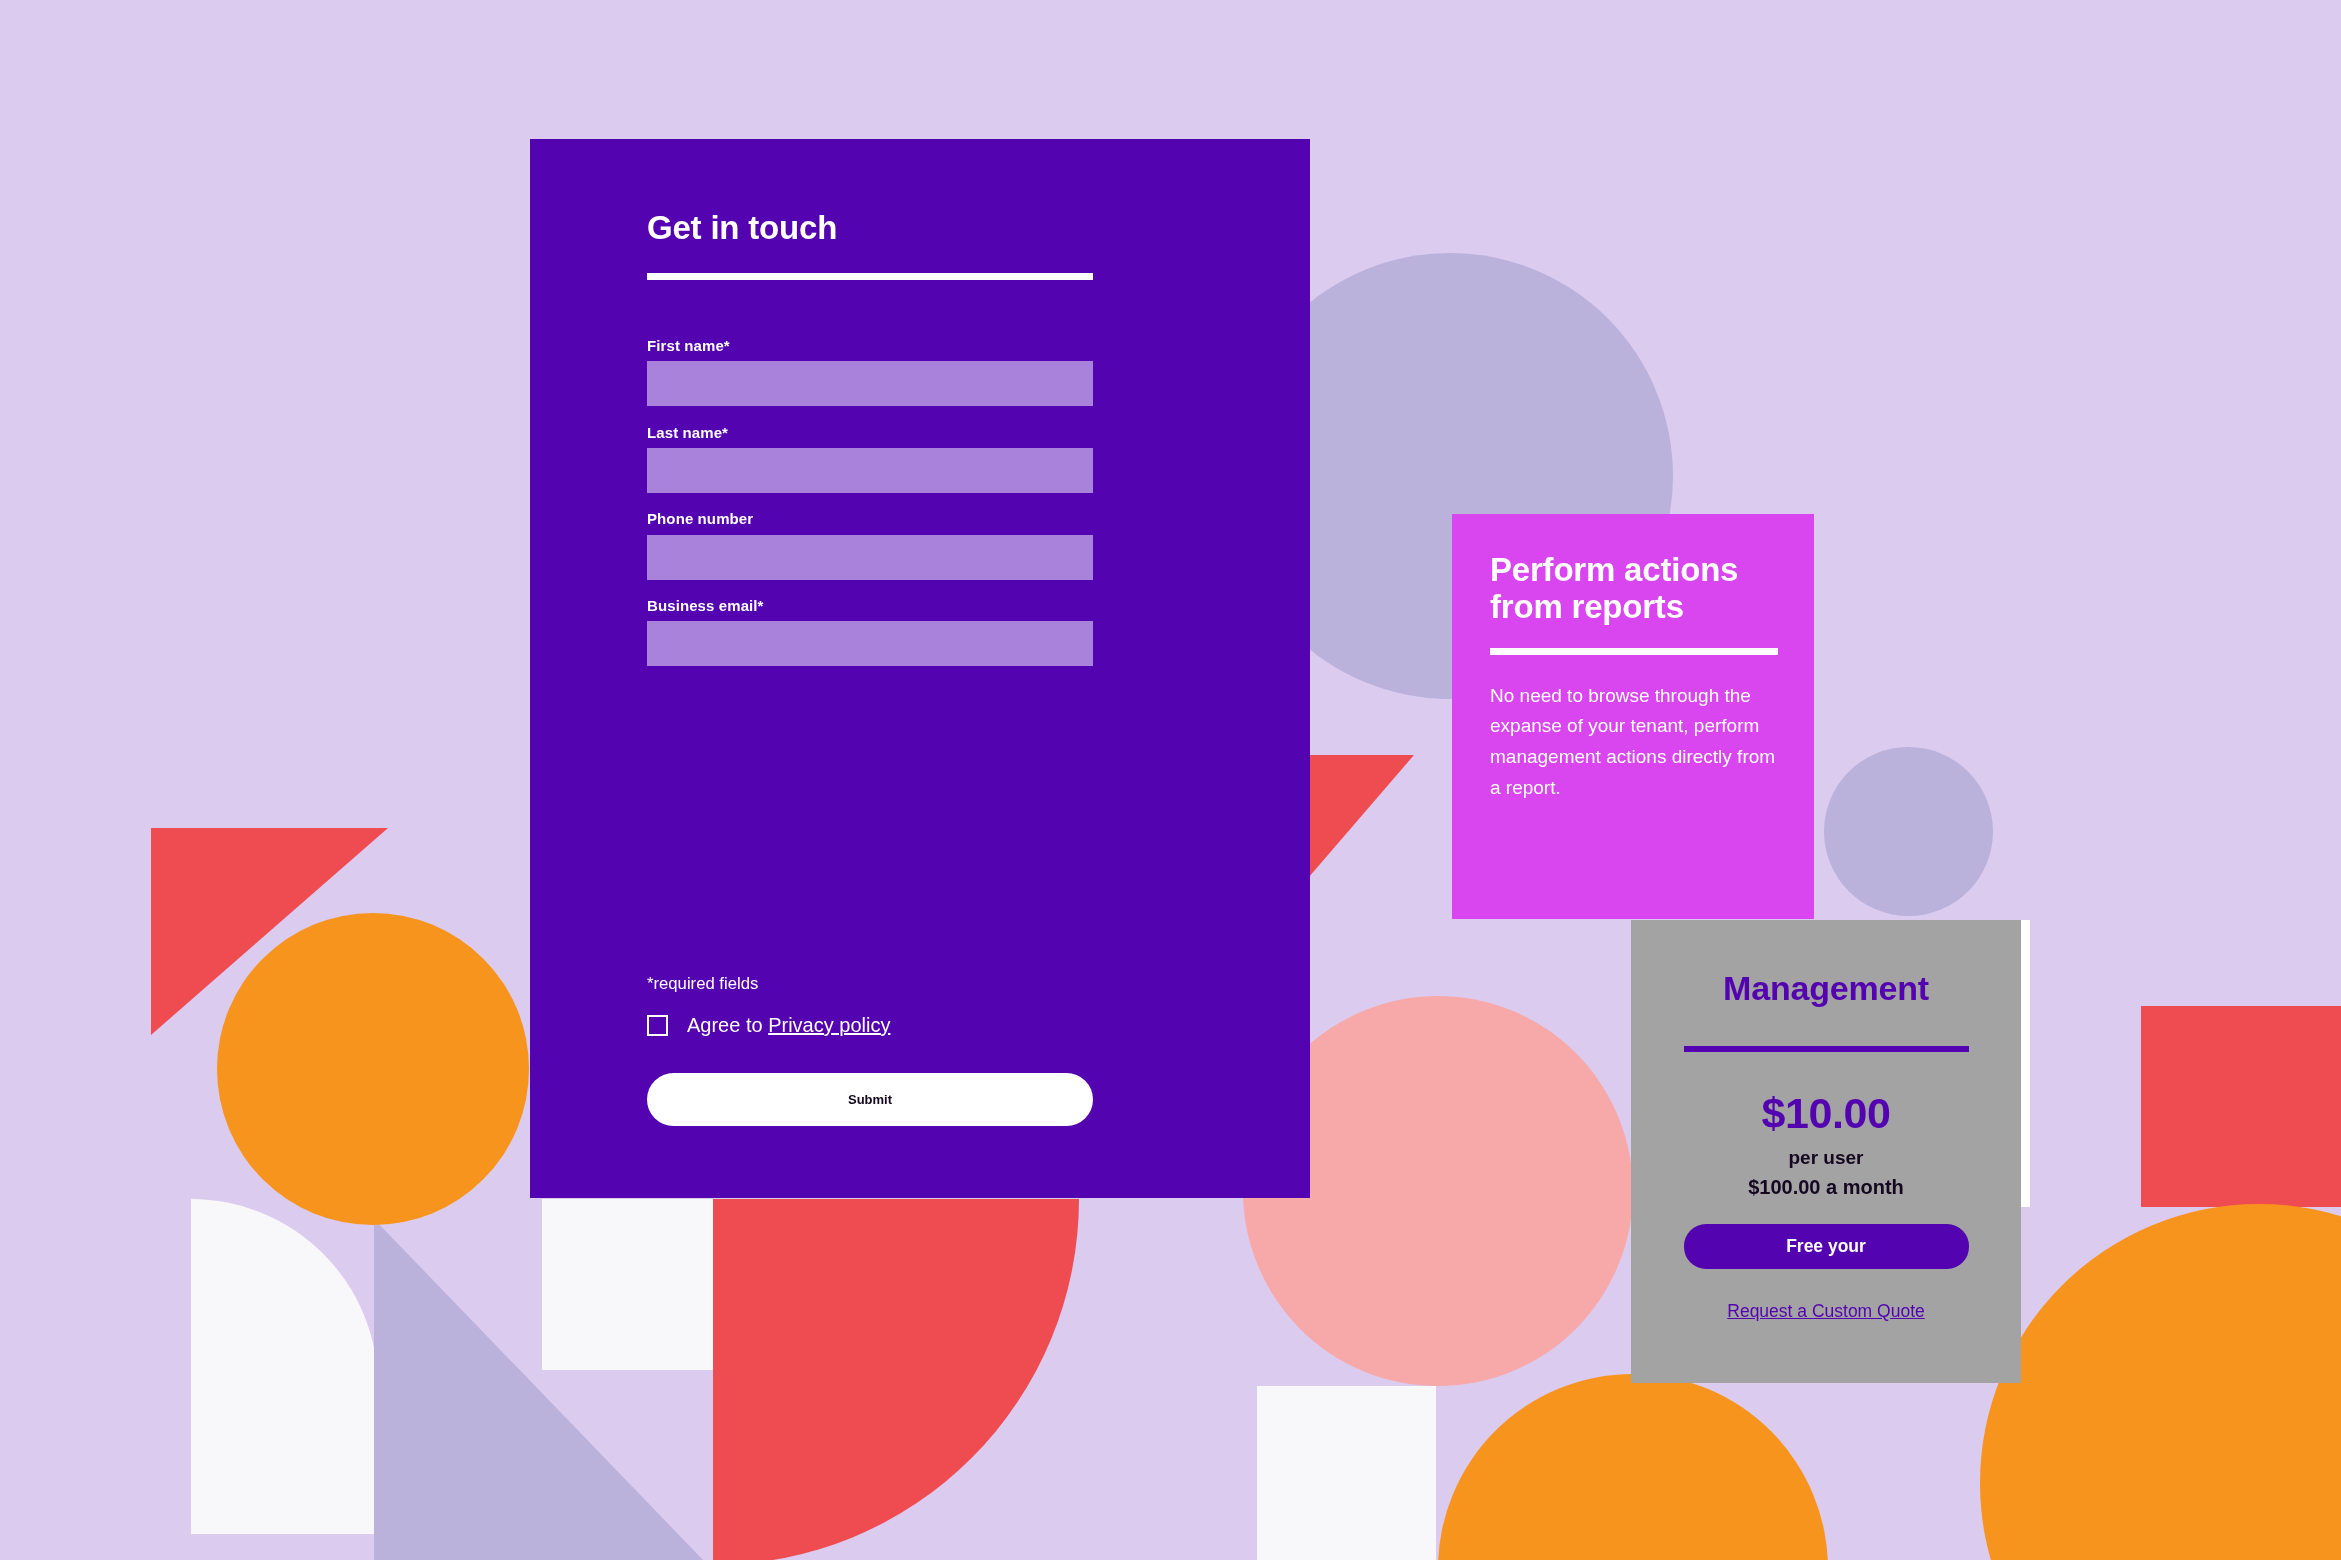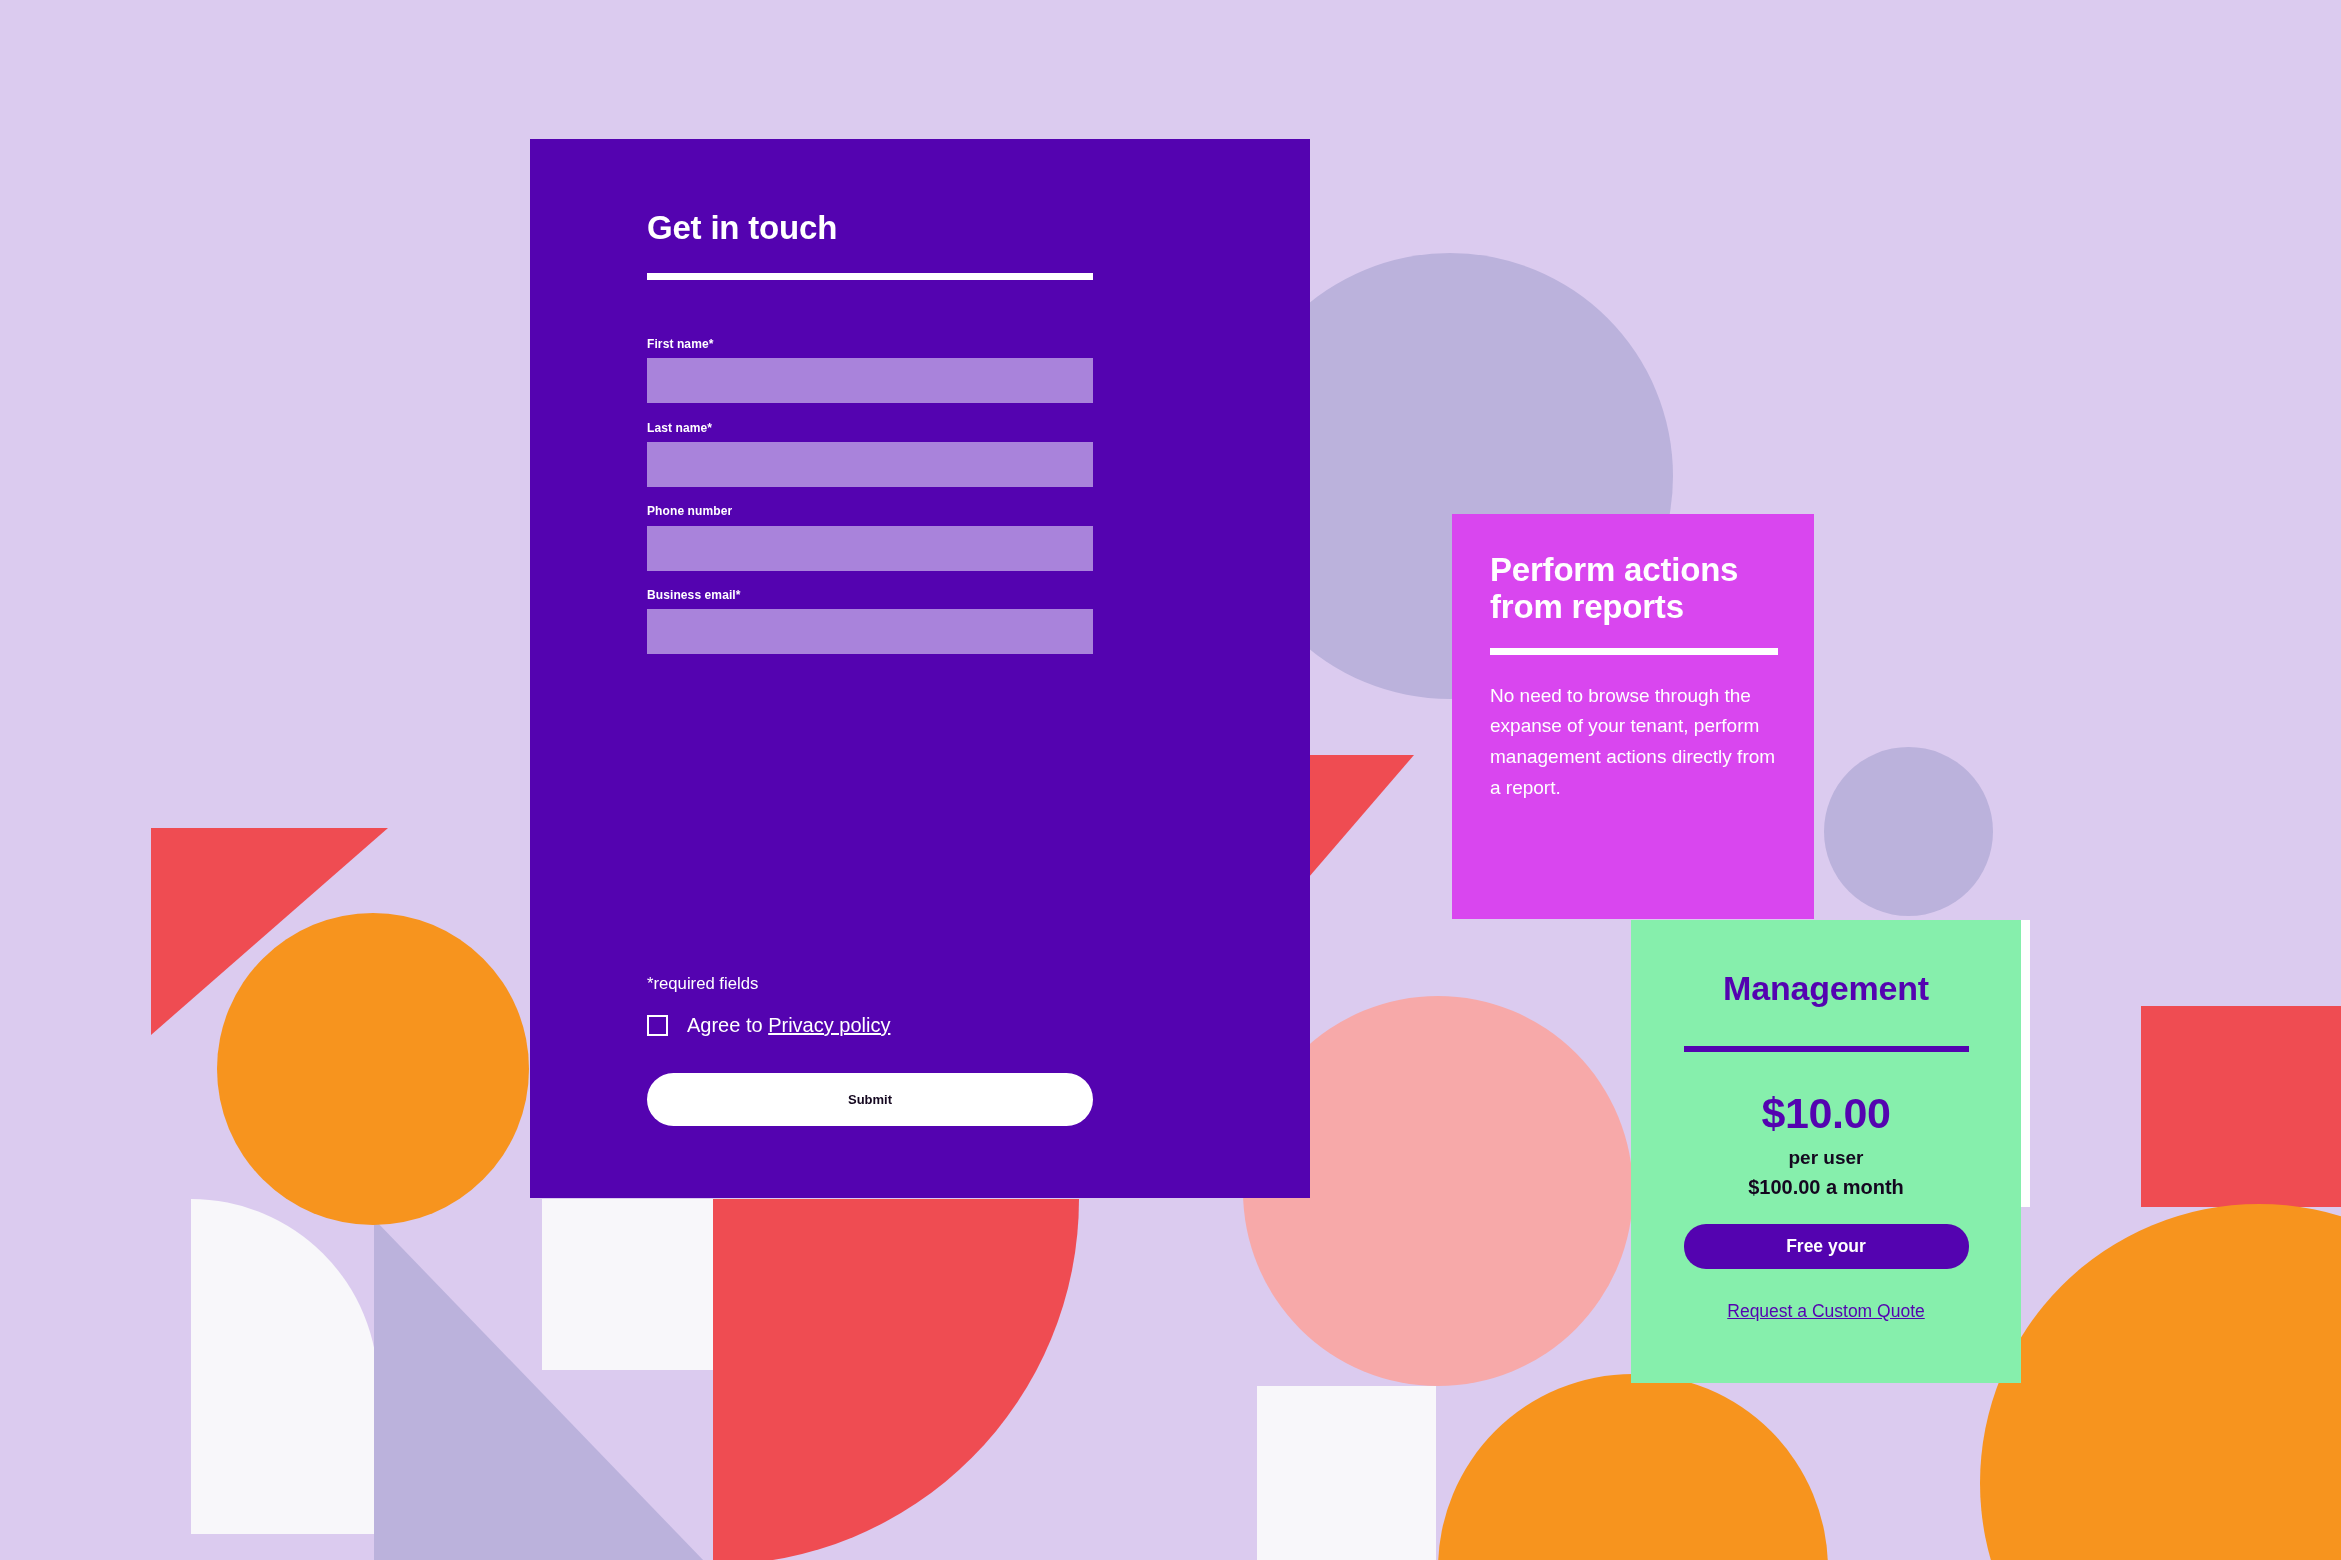--- a/index.html
+++ b/index.html
@@ -152,21 +152,21 @@
   }
   .fields {
     position: absolute;
     left: 117px; top: 198px;
     width: 446px;
   }
   .field { margin-bottom: 17.5px; }
   .field-label {
     display: block;
     color: #ffffff;
-    font-size: 12px;
+    font-size: 15px;
     font-weight: 700;
     margin-bottom: 7.2px;
     letter-spacing: 0.1px;
   }
   .field-input {
     display: block;
     width: 446px;
     height: 45px;
     background: #a983db;
     border: none;
@@ -251,21 +251,21 @@
     font-size: 19px;
     line-height: 1.62;
     font-weight: 400;
   }
 
   
   .pricing-card {
     position: absolute;
     left: 1631px; top: 920px;
     width: 390px; height: 463px;
-    background: #86efac;
+    background: #a3a3a3;
     box-sizing: border-box;
     text-align: center;
     padding-top: 49px;
   }
   .pricing-title {
     color: #5403b0;
     font-size: 34px;
     font-weight: 700;
     margin: 0;
     letter-spacing: -0.2px;

